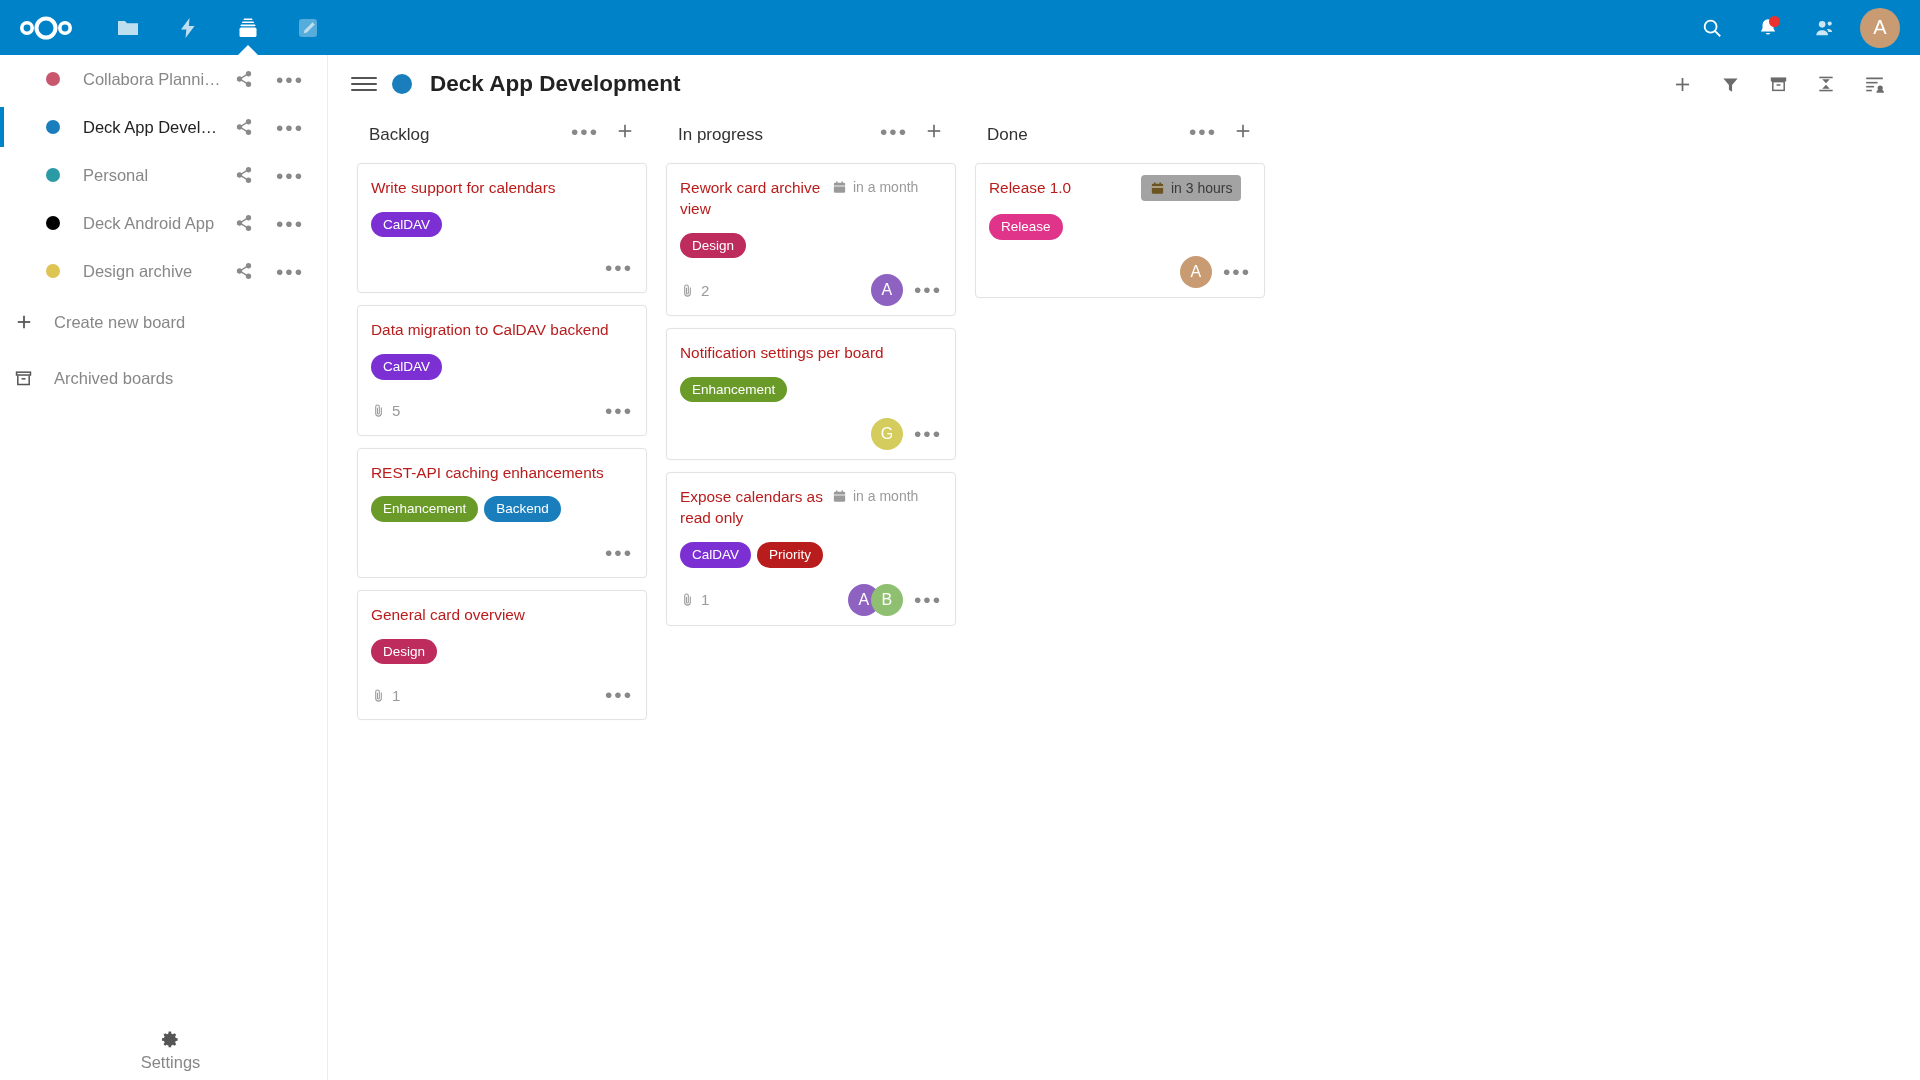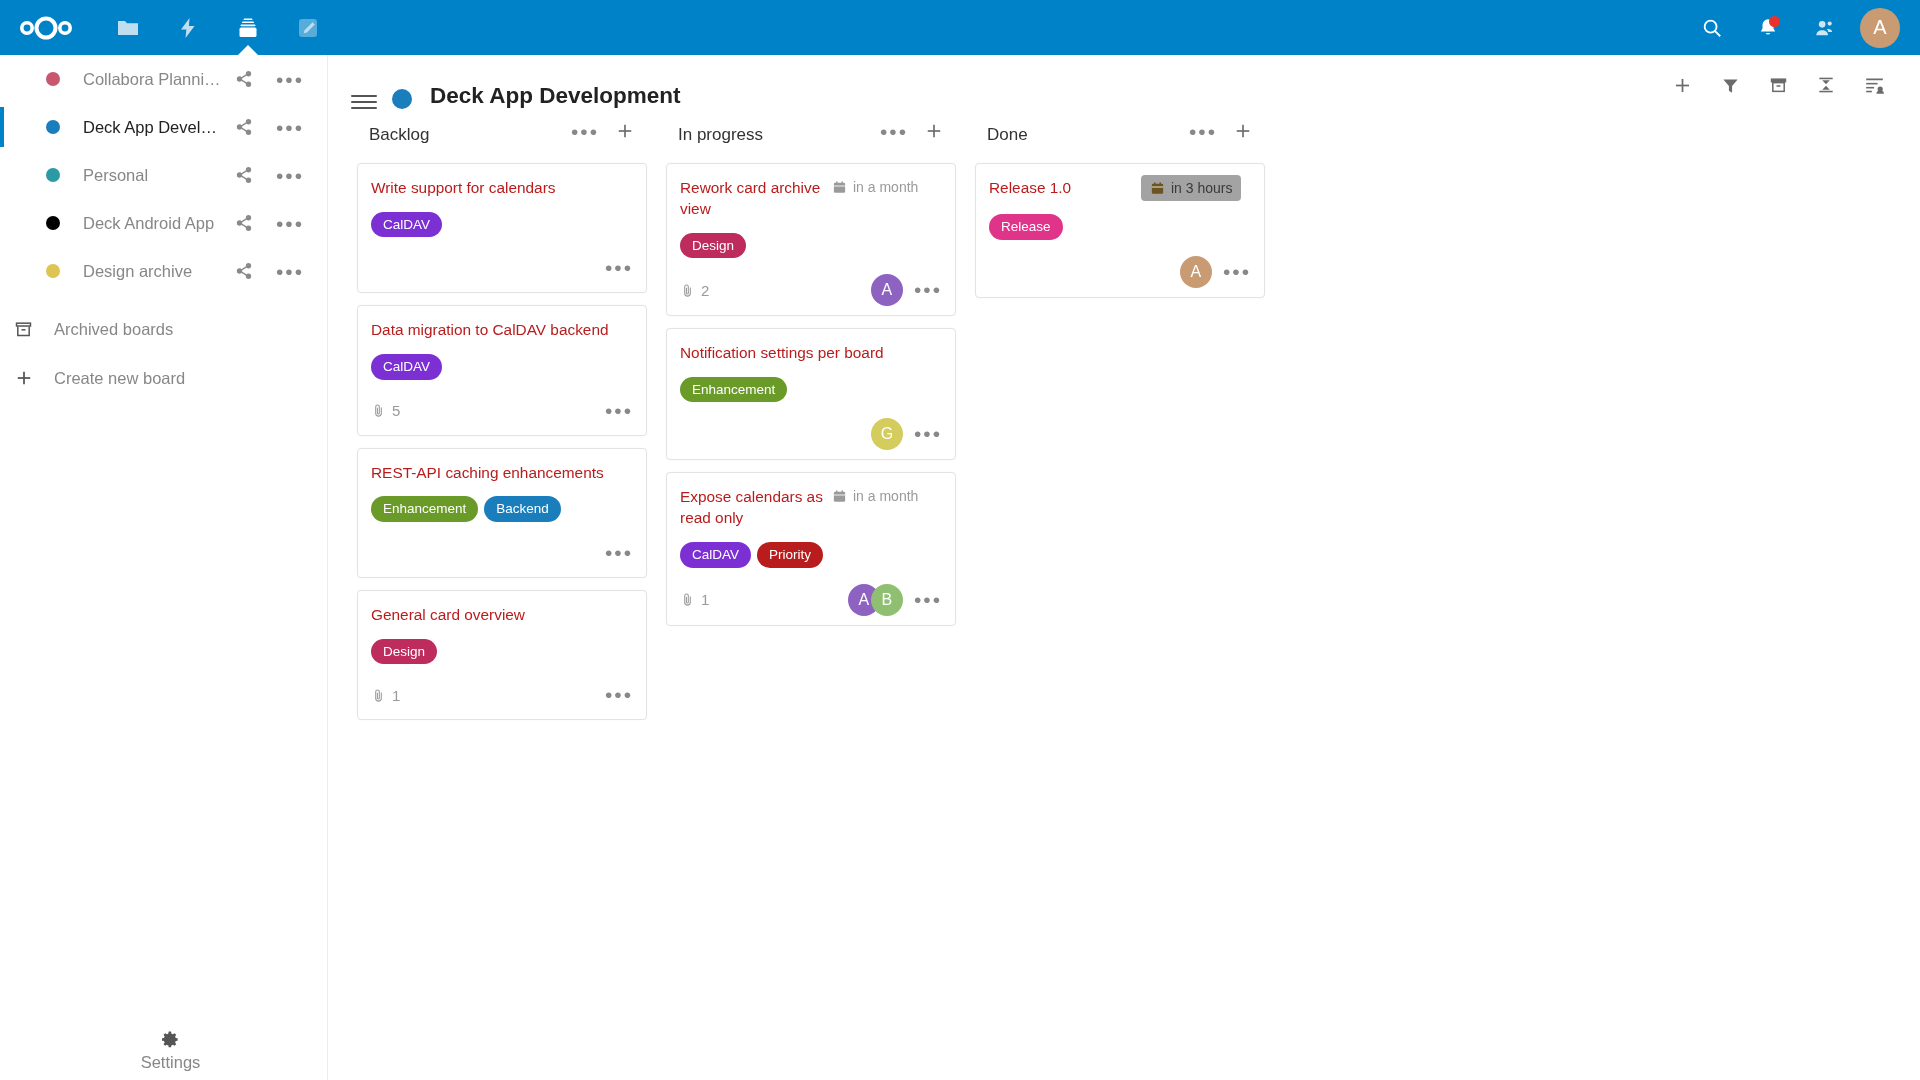--- a/index.html
+++ b/index.html
@@ -81,21 +81,21 @@
     display: flex; align-items: center; height: 44px; padding-left: 14px;
     color: #878787; font-size: 16.5px; cursor: pointer; flex-direction: column;
   }
 
   
   .board {
     position: absolute; top: 55px; left: 329px; right: 0; bottom: 0;
     background: #fff;
   }
   .board-header {
-    height: 54px; display: flex; align-items: flex-end; padding: 4px 22px 0 22px;
+    height: 54px; display: flex; align-items: center; padding: 4px 22px 0 22px;
   }
   .hamburger { width: 26px; cursor: pointer; display:flex; flex-direction:column; gap:4px; }
   .hamburger span { display:block; height:2px; background:#555; border-radius:1px; }
   .board-color {
     width: 20px; height: 20px; border-radius: 50%; margin-left: 15px; flex: none;
   }
   .board-title { font-size: 22.5px; font-weight: bold; color: #222; margin-left: 18px; }
   .board-actions { margin-left: auto; display: flex; align-items: center; }
   .board-actions .bact {
     width: 48px; height: 48px; display: flex; align-items: center; justify-content: center;
@@ -301,39 +301,39 @@
               <line x1="8.3" y1="13.2" x2="15.7" y2="17.7"></line>
   </svg>
           </span>
        <span class="act">
          <span class="dots3">•••</span>
           </span>
      </span>
       </div>
     </div>
 
+  <div class="nav-row" style="margin-top:5px">
+    <span class="ico">
+      <svg width="20" height="20" viewBox="0 0 24 24" stroke="#555" stroke-width="2.1">
+        <line x1="12" y1="4.5" x2="12" y2="19.5"></line>
+          <line x1="4.5" y1="12" x2="19.5" y2="12"></line>
+      </svg>
+    </span>
+    <span class="lbl">Create new board</span>
+  </div>
+
   <div class="nav-row" style="margin-top:12px">
     <span class="ico">
       <svg width="19" height="19" viewBox="0 0 24 24" fill="none" stroke="#555" stroke-width="1.9">
         <rect x="3.2" y="4" width="17.6" height="3.6"></rect>
         <path d="M4.8 8.6v11h14.4v-11"></path>
           <line x1="9.5" y1="12.4" x2="14.5" y2="12.4"></line>
       </svg>
     </span>
     <span class="lbl">Archived boards</span>
-  </div>
-
-  <div class="nav-row" style="margin-top:5px">
-    <span class="ico">
-      <svg width="20" height="20" viewBox="0 0 24 24" stroke="#555" stroke-width="2.1">
-        <line x1="12" y1="4.5" x2="12" y2="19.5"></line>
-          <line x1="4.5" y1="12" x2="19.5" y2="12"></line>
-      </svg>
-    </span>
-    <span class="lbl">Create new board</span>
   </div>
 
   <div class="settings-row">
     <span class="ico">
       <svg width="19" height="19" viewBox="0 0 24 24" fill="#555">
         <path d="M12 8.4a3.6 3.6 0 1 0 0 7.2 3.6 3.6 0 0 0 0-7.2zm9 5.1v-3l-2.4-.5a6.9 6.9 0 0 0-.8-1.9l1.4-2-2.1-2.1-2 1.4a6.9 6.9 0 0 0-1.9-.8L12.7 2h-3l-.5 2.6c-.7.2-1.3.4-1.9.8l-2-1.4L3.2 6.1l1.4 2c-.4.6-.6 1.2-.8 1.9L1.3 10.5v3l2.5.5c.2.7.4 1.3.8 1.9l-1.4 2 2.1 2.1 2-1.4c.6.4 1.2.6 1.9.8l.5 2.5h3l.5-2.5c.7-.2 1.3-.4 1.9-.8l2 1.4 2.1-2.1-1.4-2c.4-.6.6-1.2.8-1.9z"></path>
       </svg>
     </span>
     <span class="lbl">Settings</span>
   </div>

